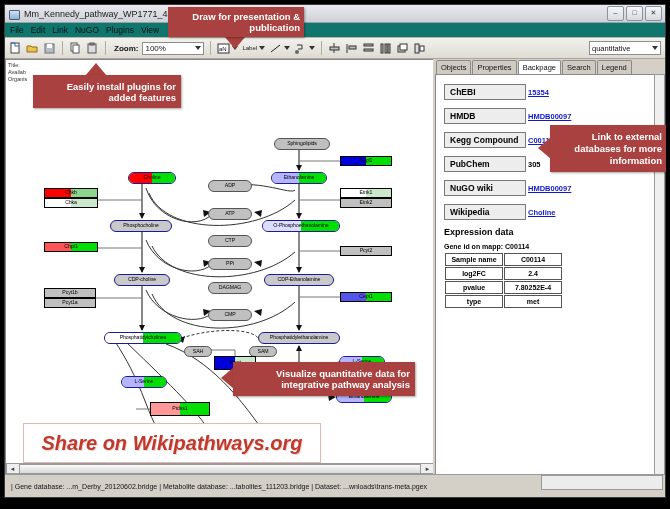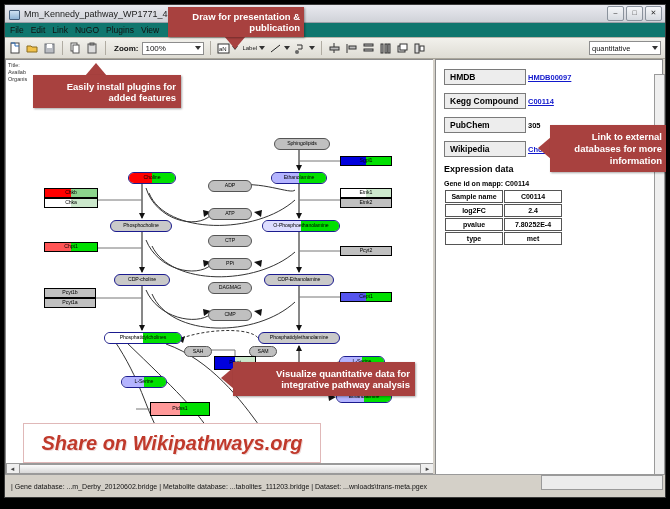--- a/index.html
+++ b/index.html
@@ -509,25 +509,34 @@
         </div>
 
       <div class="hscroll">
         <span class="hs-end">◄</span>
         <span class="hs-thumb"></span>
         <span class="hs-end">►</span>
       </div>
     </div>
 
     <div class="rightpane">
+      <div class="tabs">
+        <span class="tab">Objects</span>
+        <span class="tab">Properties</span>
+        <span class="tab active">Backpage</span>
+        <span class="tab">Search</span>
+        <span class="tab">Legend</span>
+      </div>
       <div class="backpage">
         <div id="db-entries">
+            <div style="margin-bottom: 5px;"><div class="dbhdr">ChEBI</div><div class="dblink">15354</div></div>
             <div style="margin-bottom: 5px;"><div class="dbhdr">HMDB</div><div class="dblink">HMDB00097</div></div>
             <div style="margin-bottom: 5px;"><div class="dbhdr">Kegg Compound</div><div class="dblink">C00114</div></div>
             <div style="margin-bottom: 5px;"><div class="dbhdr">PubChem</div><div class="dbval">305</div></div>
+            <div style="margin-bottom: 5px;"><div class="dbhdr">NuGO wiki</div><div class="dblink">HMDB00097</div></div>
             <div style="margin-bottom: 5px;"><div class="dbhdr">Wikipedia</div><div class="dblink">Choline</div></div>
           </div>
         <div class="sect" style="margin-top:7px">Expression data</div>
         <div class="gid">Gene id on mapp: C00114</div>
         <table class="exp">
             <tbody id="exp-body">
               <tr>
                 <td>Sample name</td>
                 <td>C00114</td>
               </tr>

